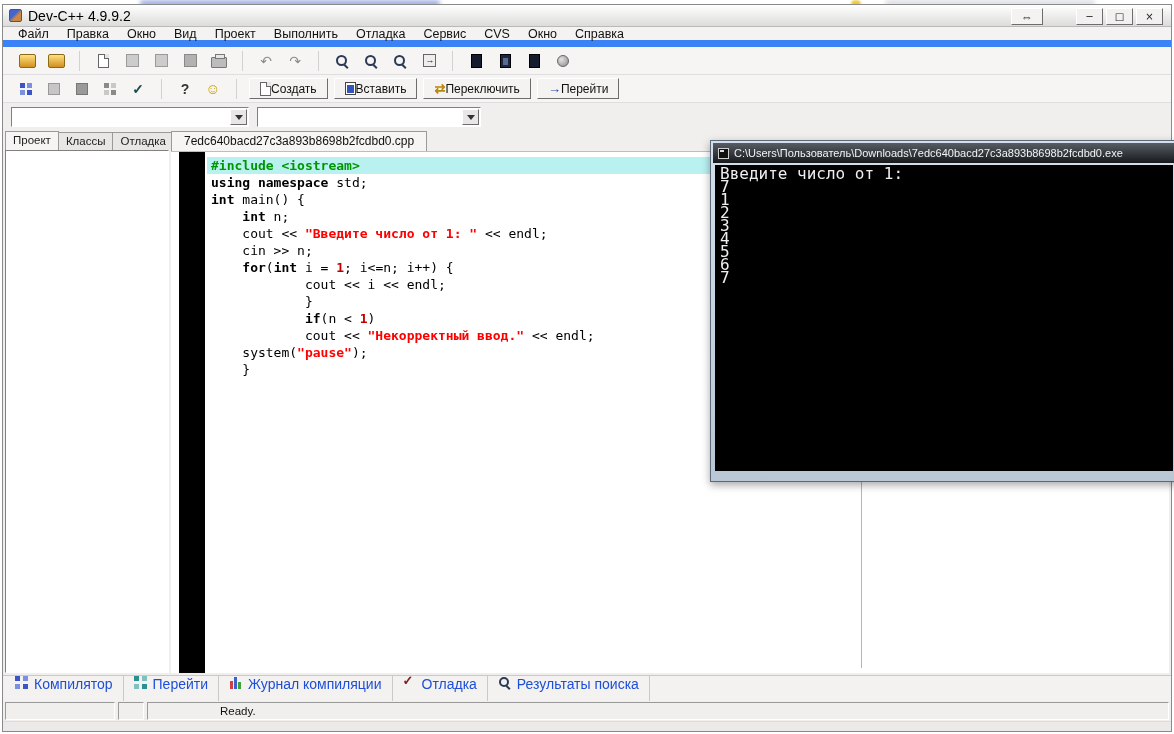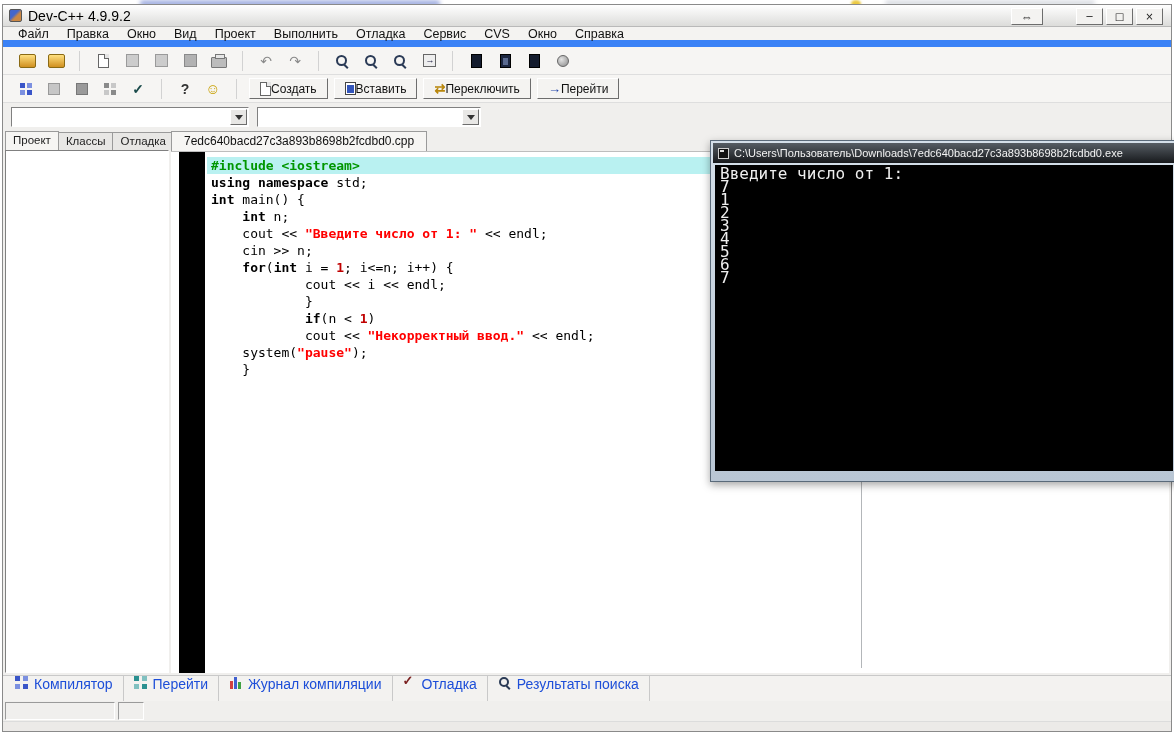--- a/index.html
+++ b/index.html
@@ -347,20 +347,23 @@
         </div>
         <div class="btab">
           <span class="bicon bicon-search"></span>
           <span class="blbl">Результаты поиска</span>
         </div>
       </div>
 
     <div class="statusbar">
       <div class="sb-panel sb1"></div>
       <div class="sb-panel sb2"></div>
+      <div class="sb-panel sb3">
+        <span>Ready.</span>
+      </div>
     </div>
 
     <div class="bottom-strip"></div>
   </div>
 
   <div class="console">
     <div class="console-title">
       <span class="console-icon"></span>
       <span class="console-title-text">C:\Users\Пользователь\Downloads\7edc640bacd27c3a893b8698b2fcdbd0.exe</span>
     </div>

